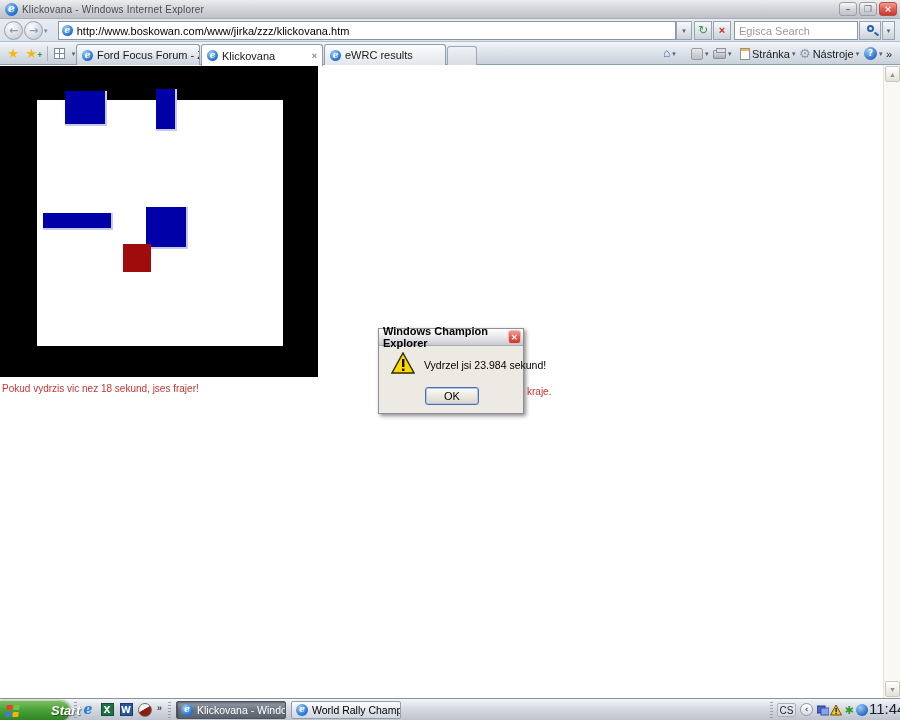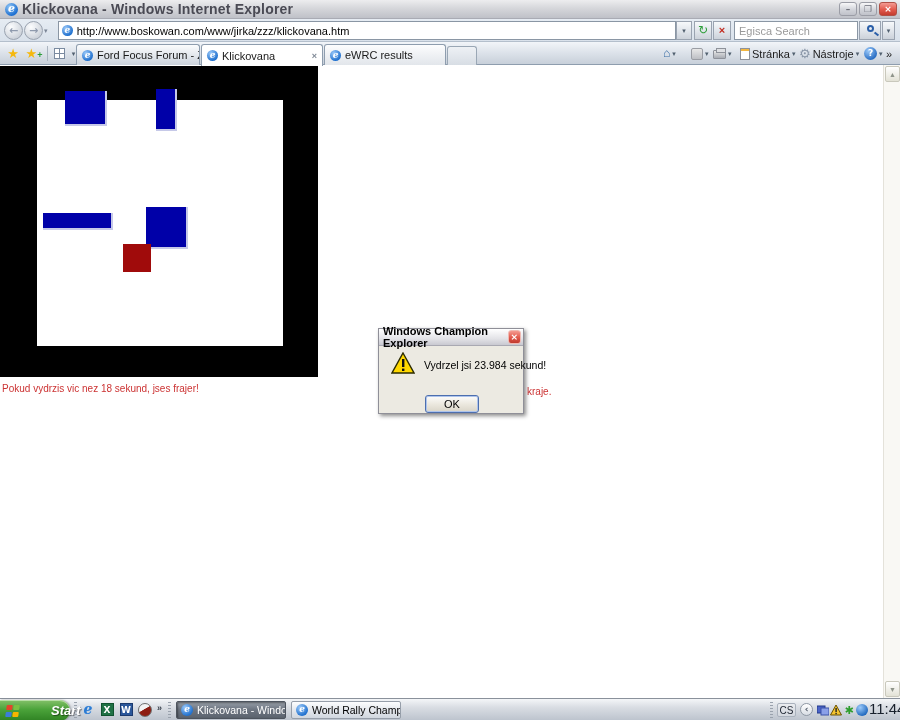--- a/index.html
+++ b/index.html
@@ -7,21 +7,21 @@
   body { font-family:"Liberation Sans","DejaVu Sans",sans-serif; font-size:11px; }
   .screen { position:relative; width:900px; height:720px; background:#fff; overflow:hidden; }
 
   
   .titlebar { position:absolute; left:0; top:0; width:900px; height:19px;
     background:linear-gradient(#ededef,#d6d7db 45%,#bfc1c8);
     display:flex; align-items:center; padding:0 3px; border-bottom:1px solid #a9abb4; }
   .ie-logo { width:13px; height:13px; margin:0 4px 0 2px; border-radius:50%;
     background:radial-gradient(circle at 35% 30%,#8ec4f5,#1d6fd1 70%);
     color:#fff; font:italic bold 11px/12px "DejaVu Serif",serif; text-align:center; }
-  .win-title { color:#4a4a54; font-weight:bold; font-size:14px; letter-spacing:.2px; }
+  .win-title { color:#4a4a54; font-weight:normal; font-size:10px; letter-spacing:.2px; }
   .winbtns { margin-left:auto; display:flex; gap:2px; }
   .wbtn { width:18px; height:14px; border:1px solid #9b9da6; border-radius:3px;
     background:linear-gradient(#f8f8f9,#d2d4da 55%,#c0c2ca);
     color:#6b6d78; font:bold 9px/12px "DejaVu Sans",sans-serif; text-align:center; }
   .wbtn.close { background:linear-gradient(#f49b92,#e2594c 55%,#c43c2f); color:#fff; border-color:#b05046; }
 
   
   .navbar { position:absolute; left:0; top:19px; width:900px; height:23px;
     background:linear-gradient(#e6ecf3,#d9e1eb); border-bottom:1px solid #b4bfcc; }
   .navbtn { position:absolute; top:2px; width:19px; height:19px; border-radius:50%;
@@ -112,21 +112,21 @@
   .dialog { position:absolute; left:378px; top:328px; width:146px; height:86px; z-index:10;
     background:#eceae2; border:1px solid #8f8f98; box-shadow:2px 2px 4px rgba(0,0,0,.45); }
   .dlg-title { height:17px; display:flex; align-items:center; padding:0 2px 0 4px;
     background:linear-gradient(#ffffff,#e3e3e7 60%,#c9c9d1); border-bottom:1px solid #a9a9b2;
     font-weight:bold; font-size:11px; color:#000; }
   .dlg-close { margin-left:auto; width:16px; height:14px; border-radius:3px; border:1px solid #efb9b2;
     background:linear-gradient(#f59a90,#e1584b 55%,#c03a2e); color:#fff; font:bold 9px/12px "DejaVu Sans",sans-serif; text-align:center; }
   .dlg-body { position:relative; height:84px; }
   .warn { position:absolute; left:12px; top:6px; }
   .dlg-msg { position:absolute; left:45px; top:13px; font-size:10.5px; color:#000; white-space:nowrap; }
-  .okbtn { position:absolute; left:46px; top:49px; width:54px; height:18px; border-radius:3px;
+  .okbtn { position:absolute; left:46px; top:41px; width:54px; height:18px; border-radius:3px;
     border:1px solid #4d6fae; box-shadow:inset 0 0 0 1px #aec4ec;
     background:linear-gradient(#fdfdfc,#ece9df 50%,#d9d5c8); font-size:11px; text-align:center; line-height:16px; color:#000; }
 
   
   .taskbar { position:absolute; left:0; top:698px; width:900px; height:22px;
     background:linear-gradient(#f4f6f8,#d9dde3 40%,#bdc4ce); border-top:1px solid #8a919b; }
   .startbtn { position:absolute; left:0; top:1px; width:70px; height:21px; border-radius:0 11px 11px 0;
     background:linear-gradient(#84c169,#4ba33a 45%,#2f8223); box-shadow:inset 0 1px 0 #b8dfa6, 1px 0 2px rgba(0,0,0,.35);
     display:flex; align-items:center; padding-left:6px; color:#fff; font:bold italic 13px/20px "Liberation Sans",sans-serif;
     text-shadow:1px 1px 1px rgba(0,0,0,.5);gap:28px; }

